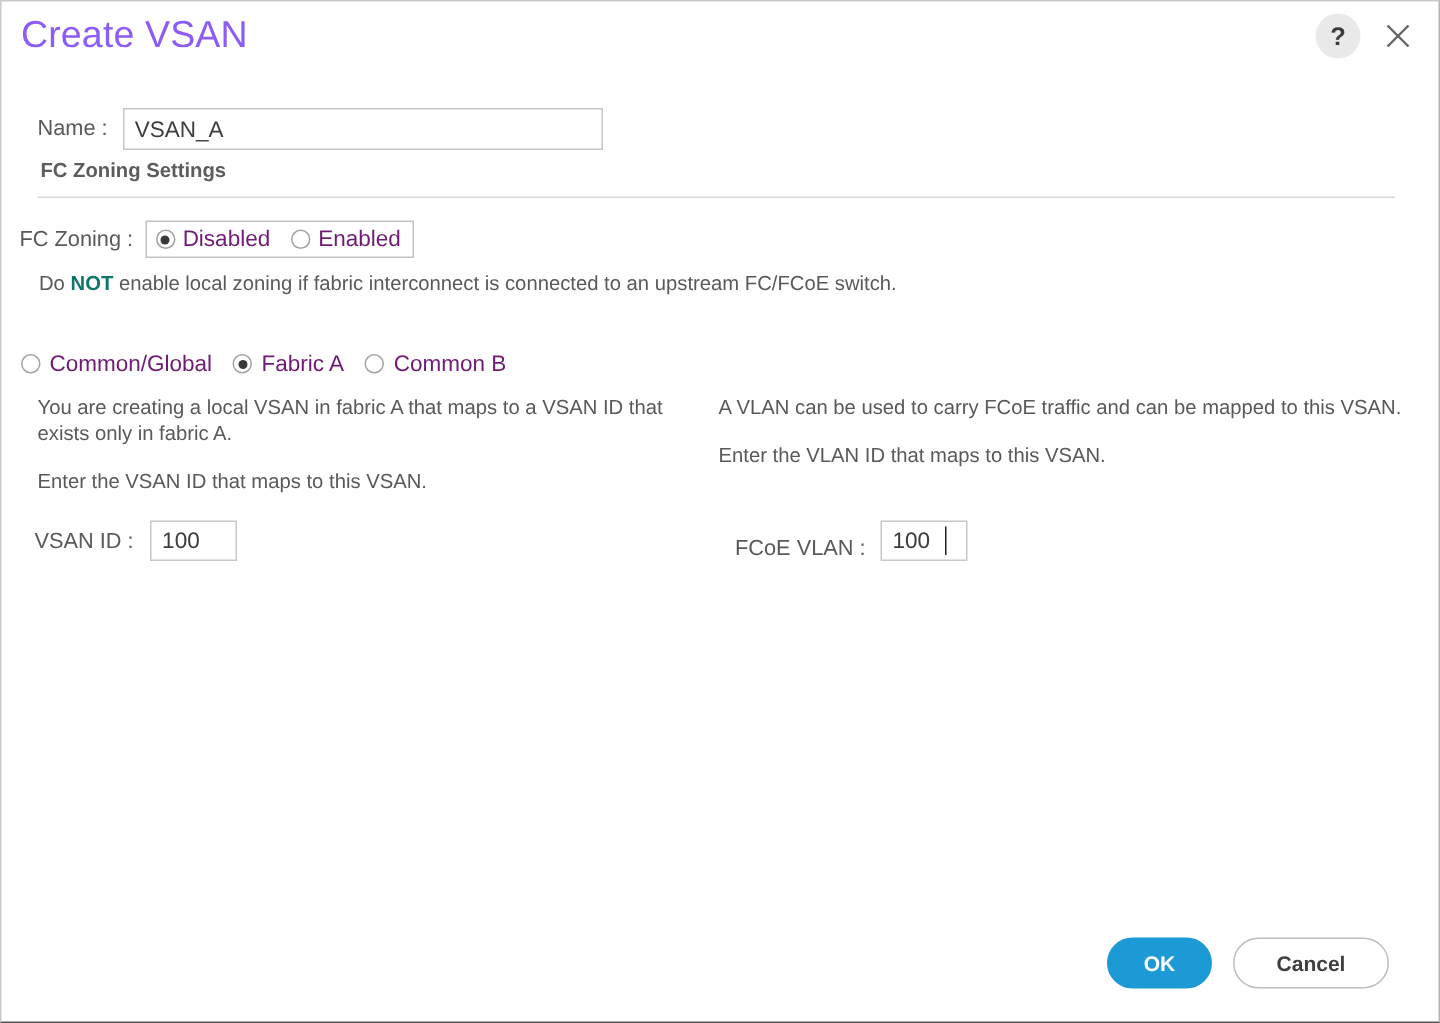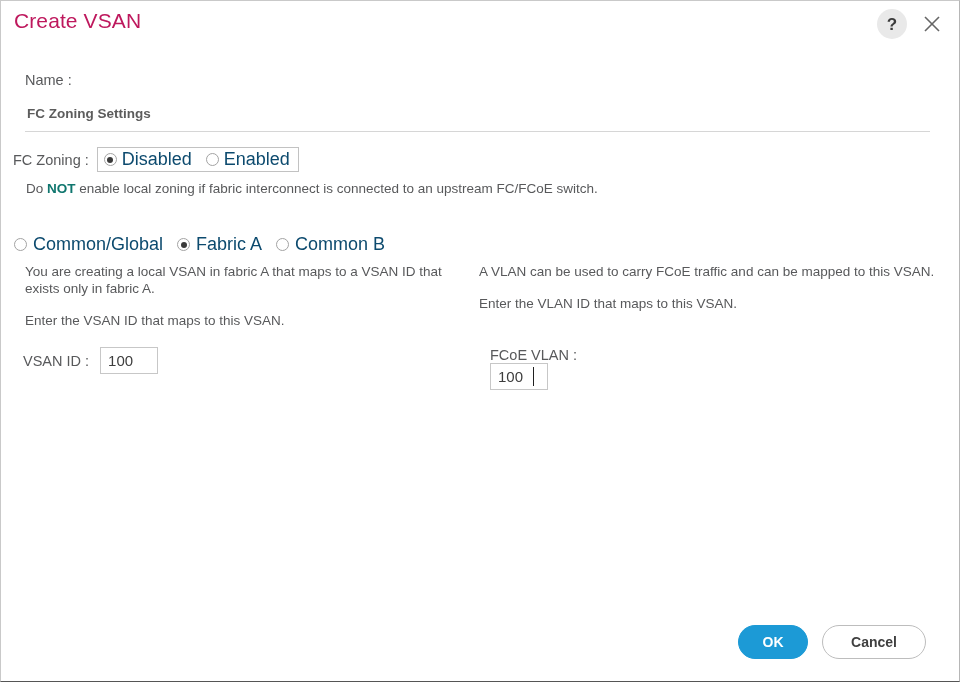--- a/index.html
+++ b/index.html
@@ -30,23 +30,23 @@
   .header {
     position: absolute;
     left: 0; top: 0;
     width: 100%;
     height: 52px;
   }
   .title {
     position: absolute;
     left: 13px;
     top: 8px;
-    font-size: 21px;
+    font-size: 25px;
     font-weight: 400;
-    color: #be185d;
+    color: #8b5cf6;
     letter-spacing: 0.1px;
     white-space: nowrap;
   }
   .header-icons {
     position: absolute;
     right: 14px;
     top: 8px;
     display: flex;
     align-items: center;
     gap: 12px;
@@ -169,22 +169,22 @@
     left: 50%;
     top: 50%;
     width: 6px;
     height: 6px;
     margin-left: -3px;
     margin-top: -3px;
     border-radius: 50%;
     background: #3a3a3a;
   }
   .radio-label {
-    font-size: 18px;
-    color: #0c4a6e;
+    font-size: 15px;
+    color: #701a75;
     white-space: nowrap;
   }
 
   .note {
     position: absolute;
     left: 25px;
     top: 180px;
     font-size: 13.5px;
     color: #58595b;
     white-space: nowrap;
@@ -235,22 +235,21 @@
   #vsan-id-input {
     width: 58px;
     height: 27px;
   }
 
   .row-fcoe {
     position: absolute;
     left: 489px;
     top: 346px;
     display: flex;
-    align-items: flex-start;
-    flex-direction: column;
+    align-items: flex-end;
   }
   .row-fcoe .label { margin-right: 10px; }
   .fcoe-wrap {
     position: relative;
     display: inline-block;
   }
   #fcoe-vlan-input {
     width: 58px;
     height: 27px;
   }
@@ -321,20 +320,21 @@
           <line x1="17" y1="3" x2="3" y2="17" stroke="#666666" stroke-width="1.6"></line>
         </svg>
       </div>
     </div>
   </div>
 
   <div class="body">
 
     <div class="row-name">
       <span class="label">Name :</span>
+      <input class="text-input" id="name-input" type="text" value="VSAN_A" style="">
     </div>
 
     <div class="section-heading">FC Zoning Settings</div>
     <div class="divider"></div>
 
     <div class="row-zoning">
       <span class="label">FC Zoning :</span>
       <div class="radio-box">
         <div class="radio-opt selected">
           <span class="radio-mark"></span>

